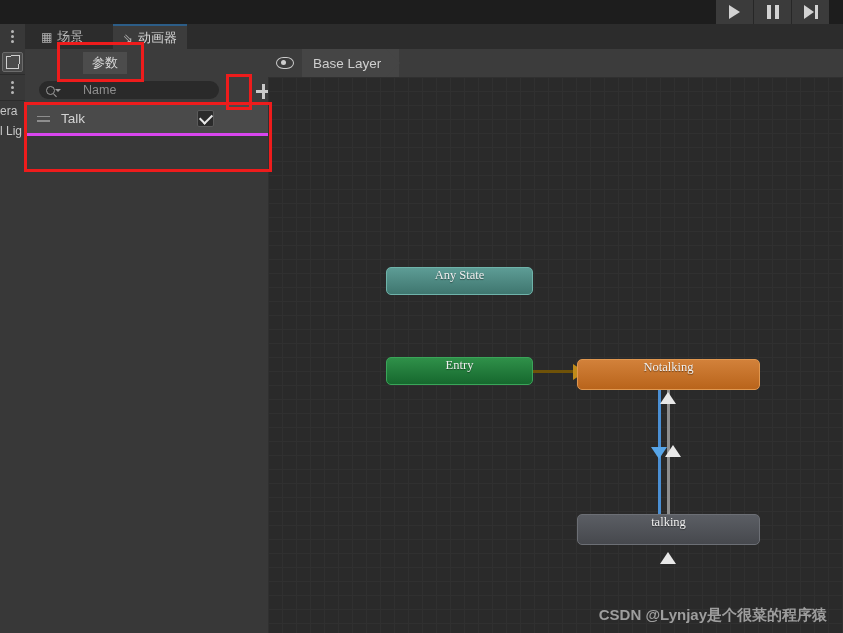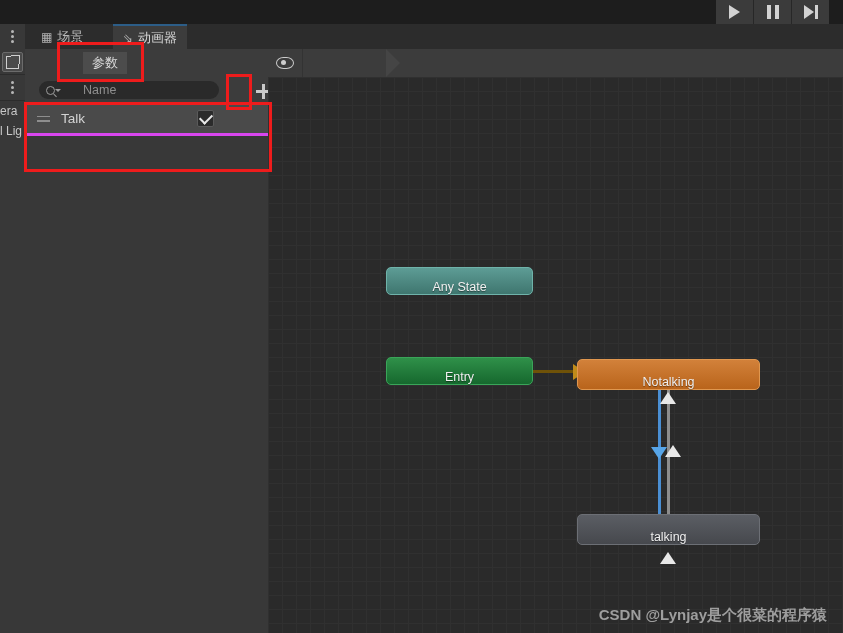--- a/index.html
+++ b/index.html
@@ -369,26 +369,27 @@
       repeating-linear-gradient(to bottom, #1f1f1f 0 1px, transparent 1px 70px),
       #2a2a2a;
     overflow: hidden;
   }
 
   .node {
     position: absolute;
     height: 28px;
     border-radius: 5px;
     display: flex;
-    align-items: flex-end;
+    align-items: flex-start;
     justify-content: center;
     font-size: 12.5px;
     color: #f0f0f0;
     box-sizing: border-box;
     text-shadow: 0 1px 1px rgba(0,0,0,.45);
+    font-family: Liberation Serif, serif;
   }
   .node.any {
     background: linear-gradient(#5d9c95, #3f766f);
     border: 1px solid #6fb3aa;
   }
   .node.entry {
     background: linear-gradient(#2f9049, #16682e);
     border: 1px solid #3aa559;
   }
   .node.default {
@@ -511,20 +512,23 @@
         <span>图层</span>
       </div>
       <div class="sub-tab active" style="left:58px;justify-content:center;">
         <span>参数</span>
       </div>
     </div>
 
     <div class="crumb-bar">
       <div class="crumb-eye">
         <span class="eye"></span>
+      </div>
+      <div class="crumb">
+        <span>Base Layer</span>
       </div>
       <div class="crumb-arrow"></div>
     </div>
 
     <div class="search-row">
       <div class="search-box">
         <span class="mag">
             <span class="mag-caret"></span>
           </span>
         <span class="search-ph">Name</span>

